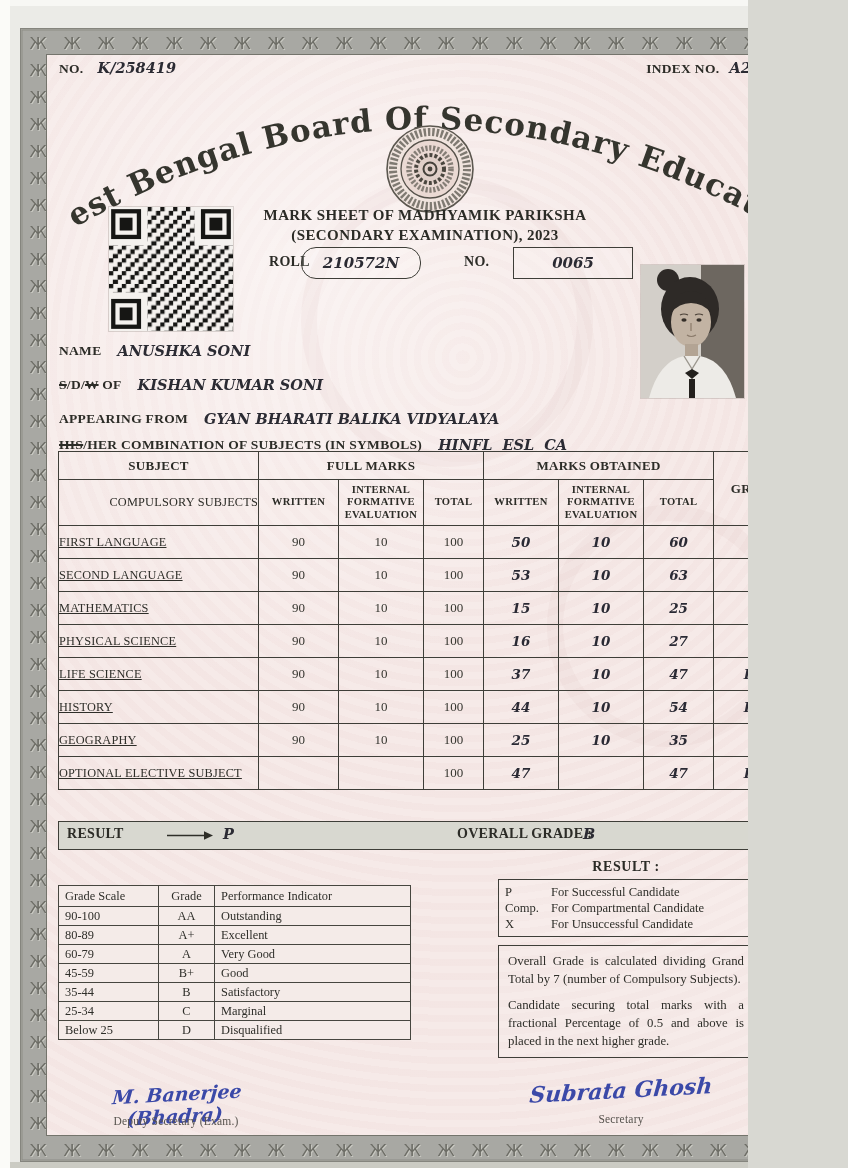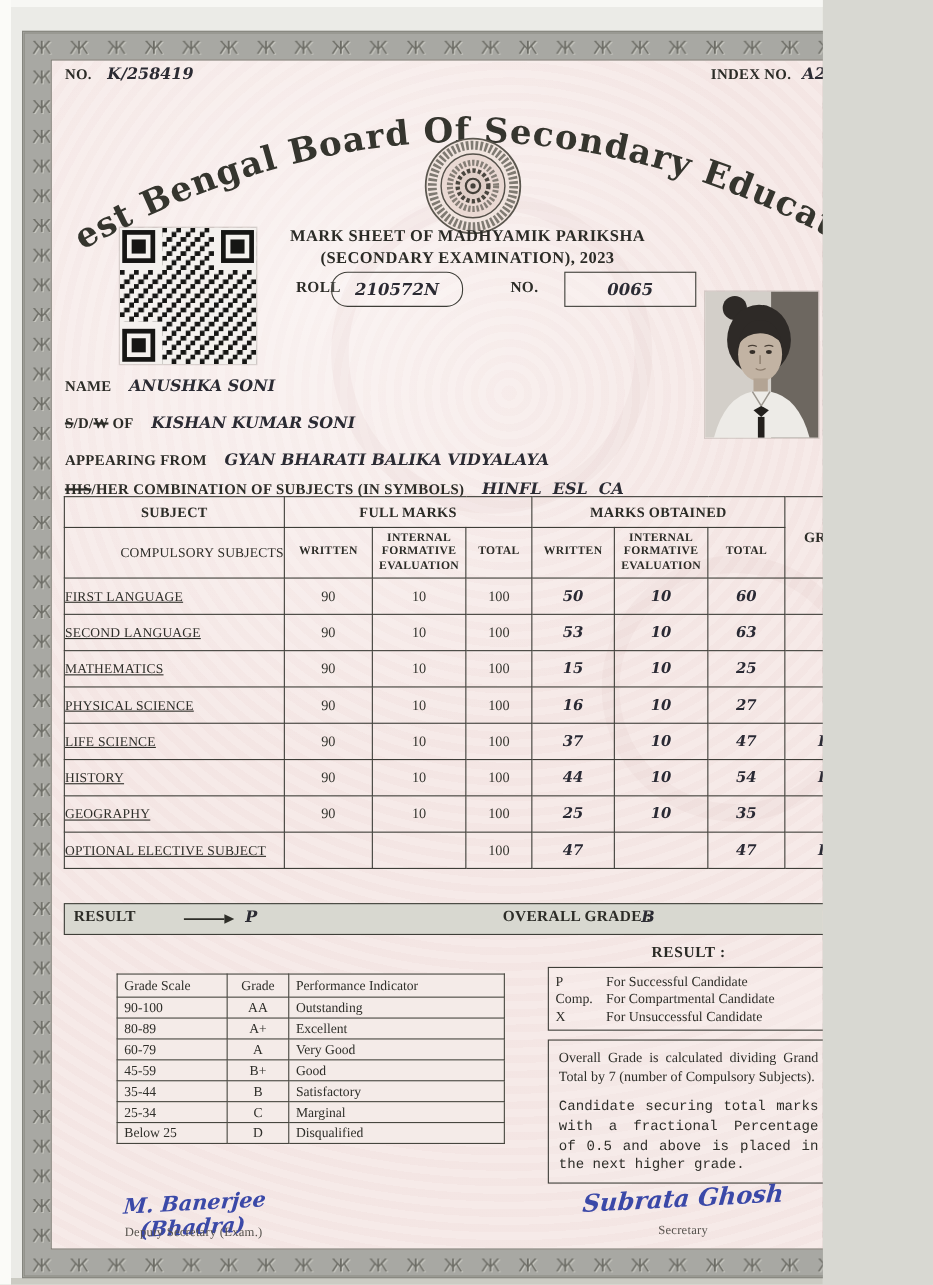--- a/index.html
+++ b/index.html
@@ -33,30 +33,30 @@
   table.marks th{font-size:13px;font-weight:700;letter-spacing:.3px;color:#2c2c27;text-align:center;}
   table.marks th.sub{font-size:10.6px;line-height:1.15;font-weight:700;}
   table.marks th.comp{font-size:12.3px;text-align:right;padding-left:8px;font-weight:400;letter-spacing:.2px;}
   table.marks td.subj{font-size:12.3px;text-align:left;padding-left:0;color:#2e2e29;letter-spacing:.2px;font-weight:400;text-decoration:underline;}
   table.marks td.fm{font-size:13px;text-align:center;color:#35352f;}
   table.marks td.mo,table.marks td.gr{font-family:"DejaVu Serif",serif;font-style:italic;font-weight:700;font-size:13.5px;text-align:center;color:#29293300;color:#2a2a34;}
   .bandrow{position:absolute;left:11px;width:735px;border:1.5px solid #3e3e38;}
   .gt{height:29px;background:#ece2dc;}
   .rs{height:27px;background:#d8d8d0;}
   
-  table.gs{border-collapse:collapse;table-layout:fixed;width:352px;background:#f4ebe8;margin-left:48px;}
+  table.gs{border-collapse:collapse;table-layout:fixed;width:352px;background:#f4ebe8;}
   table.gs th,table.gs td{border:1.2px solid #46463f;font-size:12.4px;font-weight:400;text-align:left;padding:1.5px 6px;color:#2e2e29;}
   table.gs .c{text-align:center;}
   .legend-title{font-weight:700;font-size:14px;letter-spacing:.6px;text-align:center;color:#2b2b26;}
   .legend-box{border:1.6px solid #3e3e38;background:rgba(255,255,255,.12);padding:4px 6px;}
   .legend-row{display:flex;font-size:12.6px;line-height:1.28;color:#2e2e29;}
   .legend-row .code{width:46px;flex:0 0 46px;}
   .note-box{border:1.6px solid #3e3e38;padding:7px 9px;font-size:12.8px;line-height:1.38;text-align:justify;color:#2e2e29;background:rgba(255,255,255,.08);}
   .note-box p{margin:0 0 9px 0;}
-  .note-box p:last-child{margin-bottom:0;font-family:Liberation Mono, monospace;}
+  .note-box p:last-child{margin-bottom:0;}
   .sig{font-family:"DejaVu Serif",serif;font-style:italic;font-weight:700;color:#3b49a8;text-align:center;
     transform:rotate(-3deg) skewX(-8deg);}
   .sig-title{font-size:11.5px;color:#56524d;text-align:center;letter-spacing:.2px;}
   .photo-frame{position:absolute;box-shadow:0 0 0 1px rgba(120,110,105,.25);}
 </style>
 </head>
 <body>
 
 <div class="page">
 

